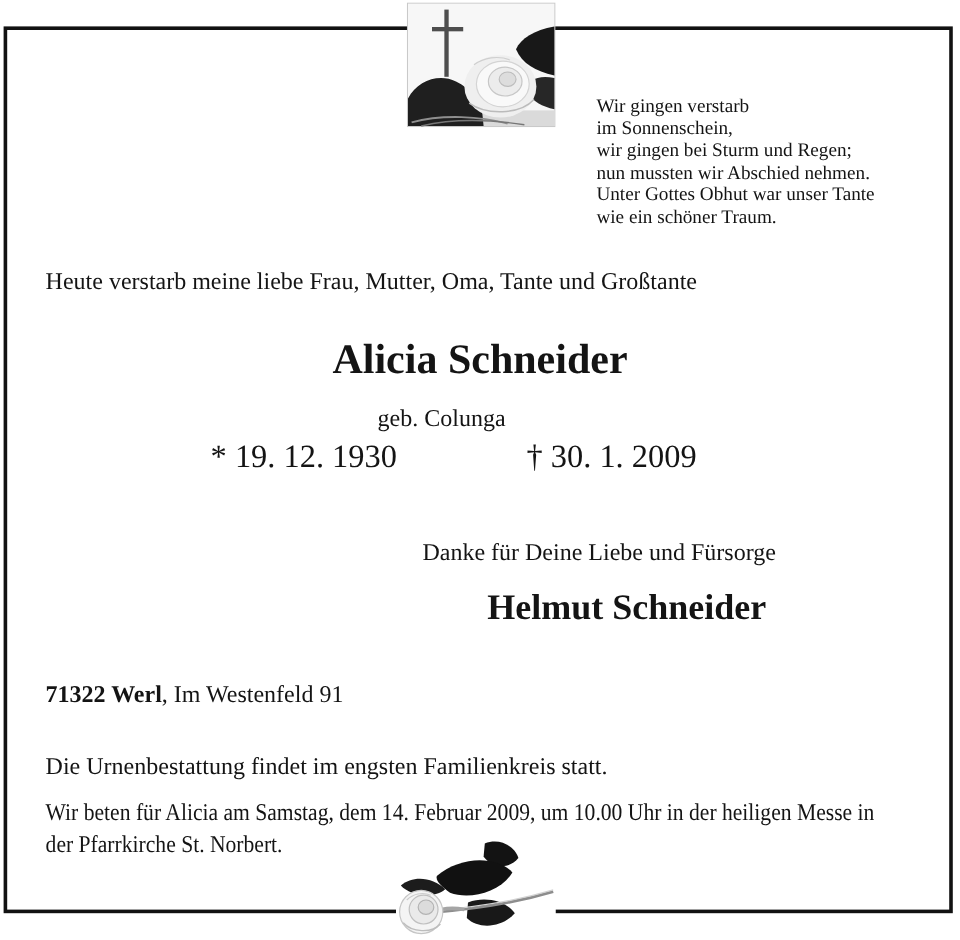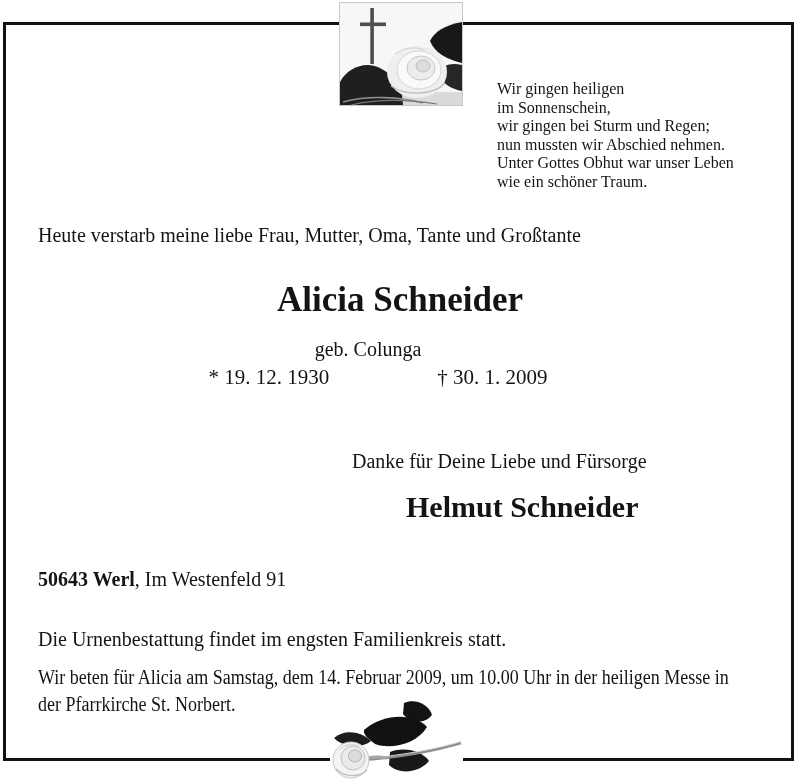--- a/index.html
+++ b/index.html
@@ -33,21 +33,21 @@
   .title {
     left: 0; top: 280px; width: 800px;
     text-align: center;
     font-size: 35px; font-weight: bold;
     margin: 0; z-index: 3;
   }
   .maiden { left: 0; top: 338px; width: 736px; text-align: center; font-size: 20px; z-index: 3; }
   .dates {
     left: 0; top: 365px; width: 756px;
     display: flex; justify-content: center; gap: 108px;
-    font-size: 21px; z-index: 3;
+    font-size: 27px; z-index: 3;
   }
   .thanks  { left: 352px; top: 450px; font-size: 20px; z-index: 3; }
   .mourner { left: 406px; top: 490px; font-size: 30px; font-weight: bold; z-index: 3; }
   .address { left: 38px; top: 568px; font-size: 20px; z-index: 3; }
   .address .b { font-weight: bold; }
   .burial  { left: 38px; top: 628px; font-size: 20px; z-index: 3; }
   .mass {
     left: 38px; top: 664px;
     font-size: 20px; line-height: 27px;
     transform: scaleX(0.9); transform-origin: 0 0;
@@ -84,45 +84,45 @@
       </g>
 
       <g>
         <rect x="31.3" y="6" width="3.6" height="56" fill="#4e4e4e"></rect>
         <rect x="21" y="20.5" width="26" height="3.6" fill="#4e4e4e"></rect>
       </g>
     </svg>
   </div>
 
   <div class="abs poem">
-    <div>Wir gingen heiligen</div>
+    <div>Wir gingen verstarb</div>
     <div>im Sonnenschein,</div>
     <div>wir gingen bei Sturm und Regen;</div>
     <div>nun mussten wir Abschied nehmen.</div>
-    <div>Unter Gottes Obhut war unser Leben</div>
+    <div>Unter Gottes Obhut war unser Tante</div>
     <div>wie ein schöner Traum.</div>
   </div>
 
   <div class="abs intro">Heute verstarb meine liebe Frau, Mutter, Oma, Tante und Großtante</div>
 
   <div class="abs title">Alicia Schneider</div>
 
   <div class="abs maiden">geb. Colunga</div>
 
   <div class="abs dates">
     <span>* 19. 12. 1930</span>
     <span>† 30. 1. 2009</span>
   </div>
 
   <div class="abs thanks">Danke für Deine Liebe und Fürsorge</div>
 
   <div class="abs mourner">Helmut Schneider</div>
 
   <div class="abs address">
-    <span class="b">50643 Werl</span><span>, Im Westenfeld 91</span>
+    <span class="b">71322 Werl</span><span>, Im Westenfeld 91</span>
   </div>
 
   <div class="abs burial">Die Urnenbestattung findet im engsten Familienkreis statt.</div>
 
   <div class="abs mass">
     <div>Wir beten für Alicia am Samstag, dem 14. Februar 2009, um 10.00 Uhr in der heiligen Messe in</div>
     <div>der Pfarrkirche St. Norbert.</div>
   </div>
 
   <div class="abs photo photo-bottom">

